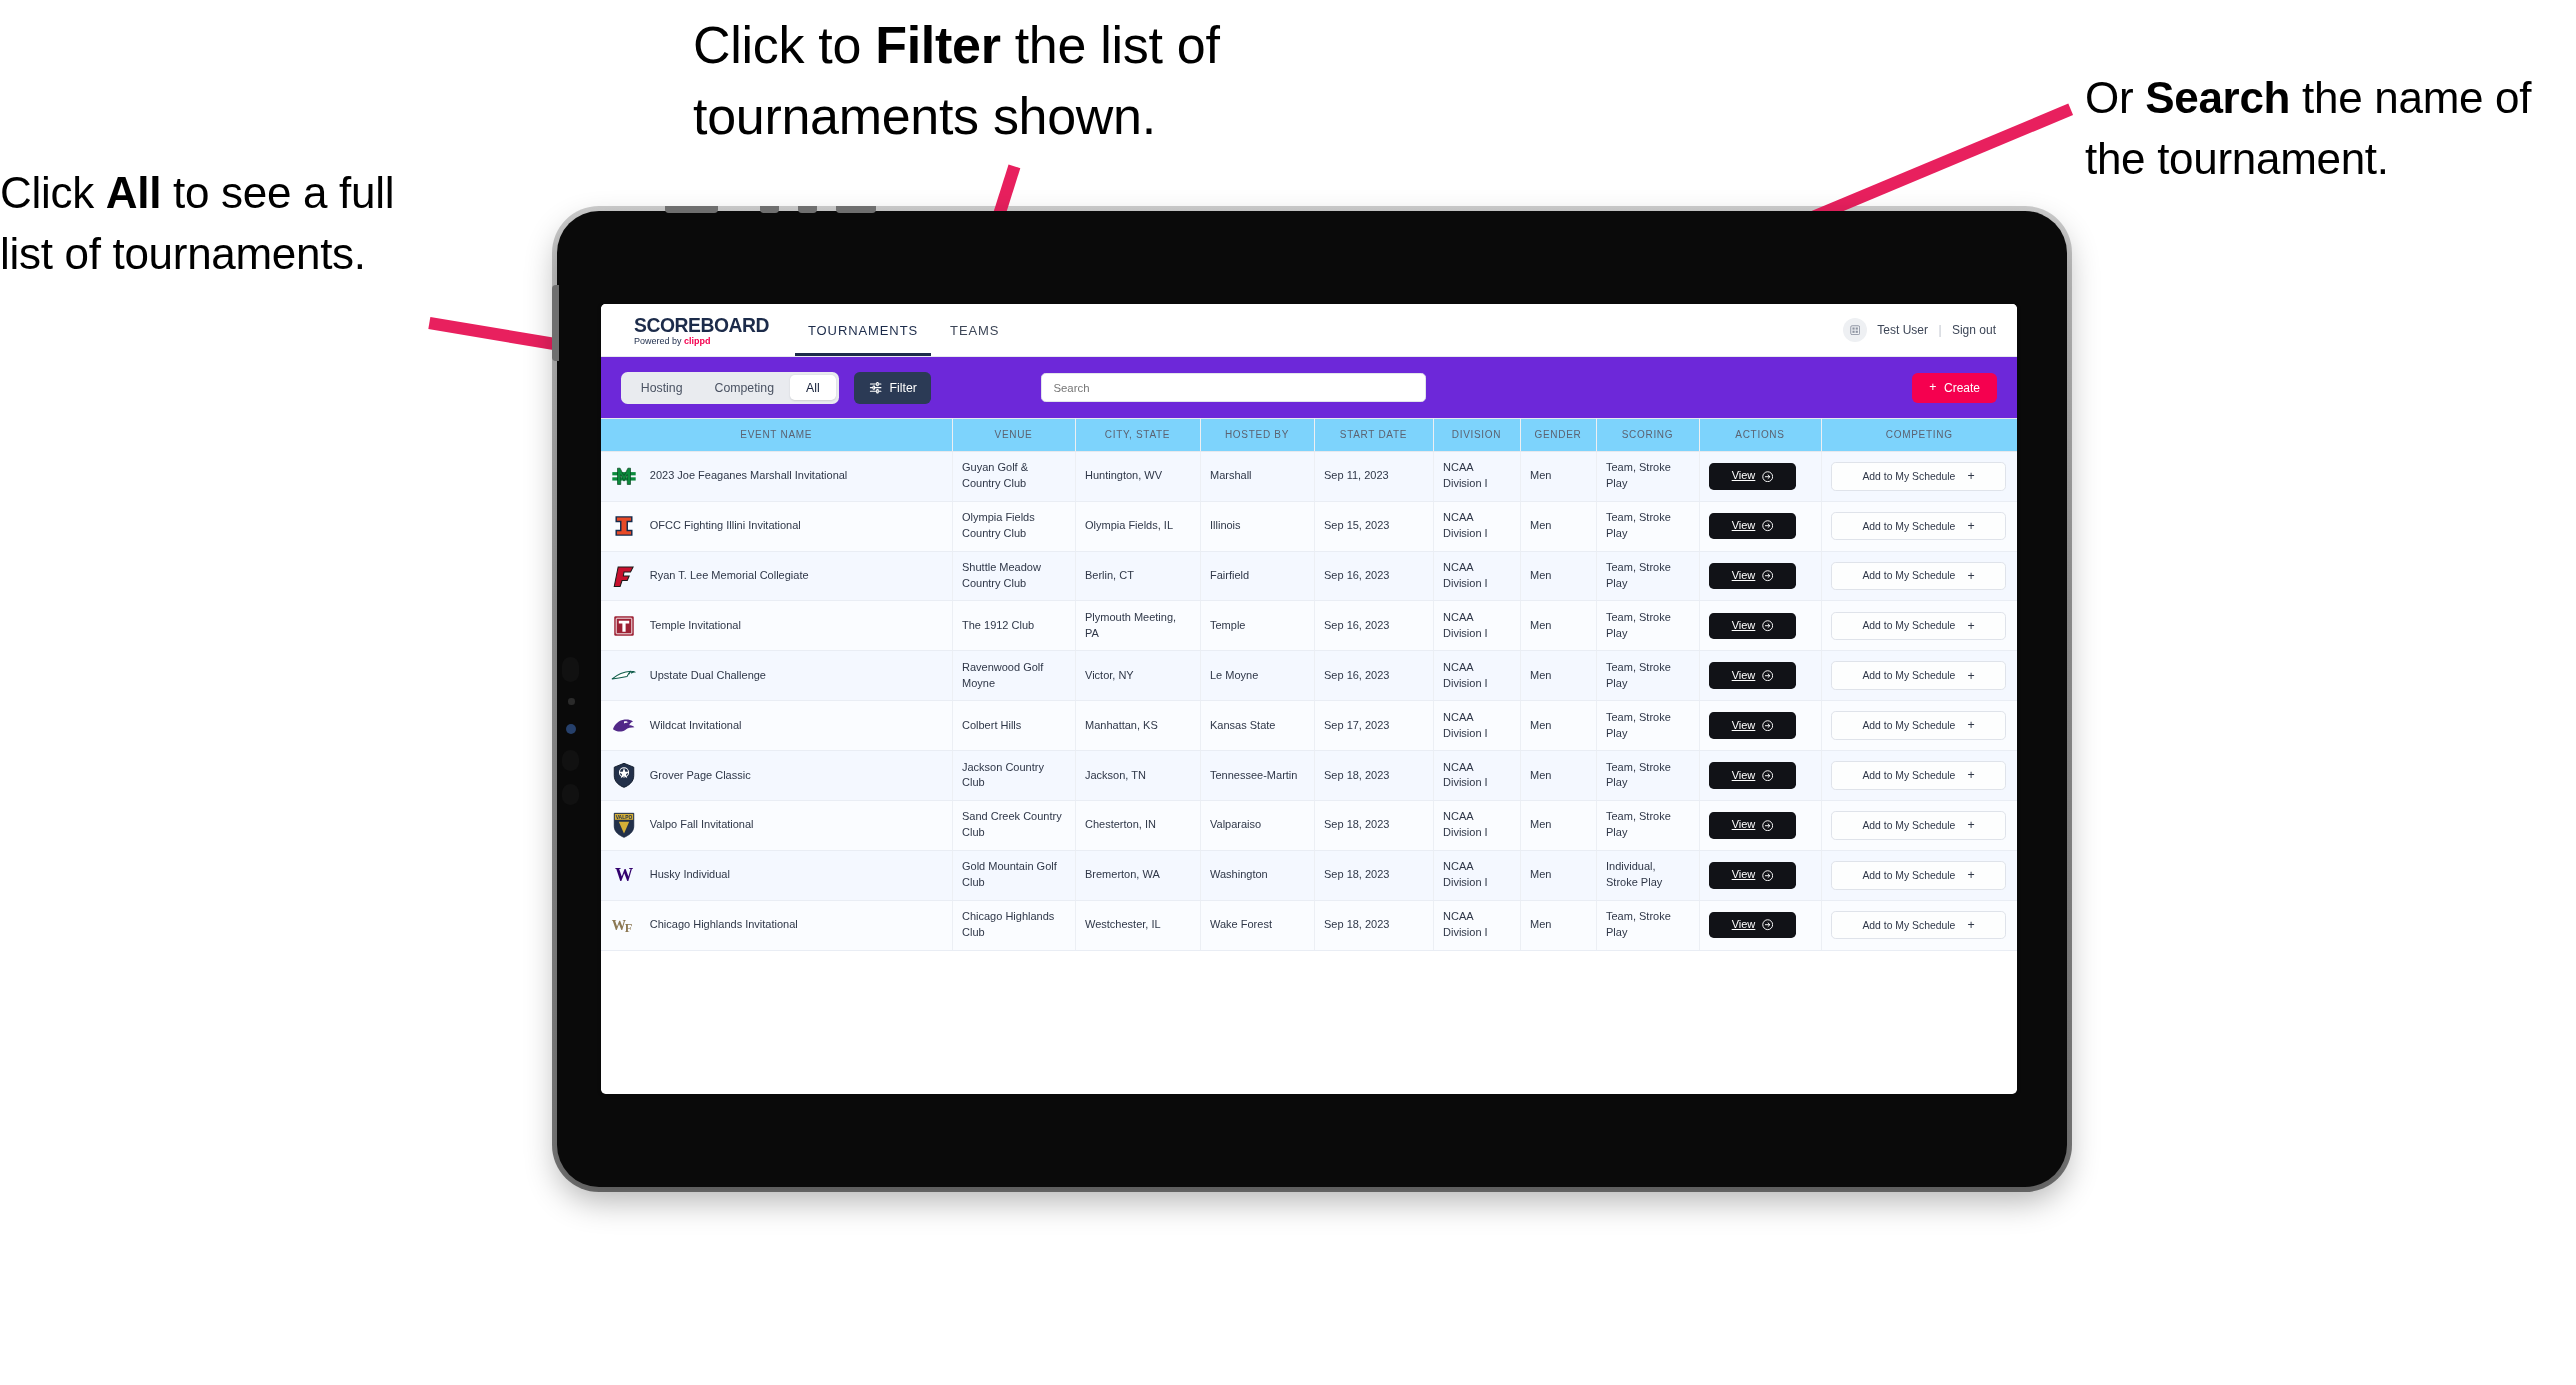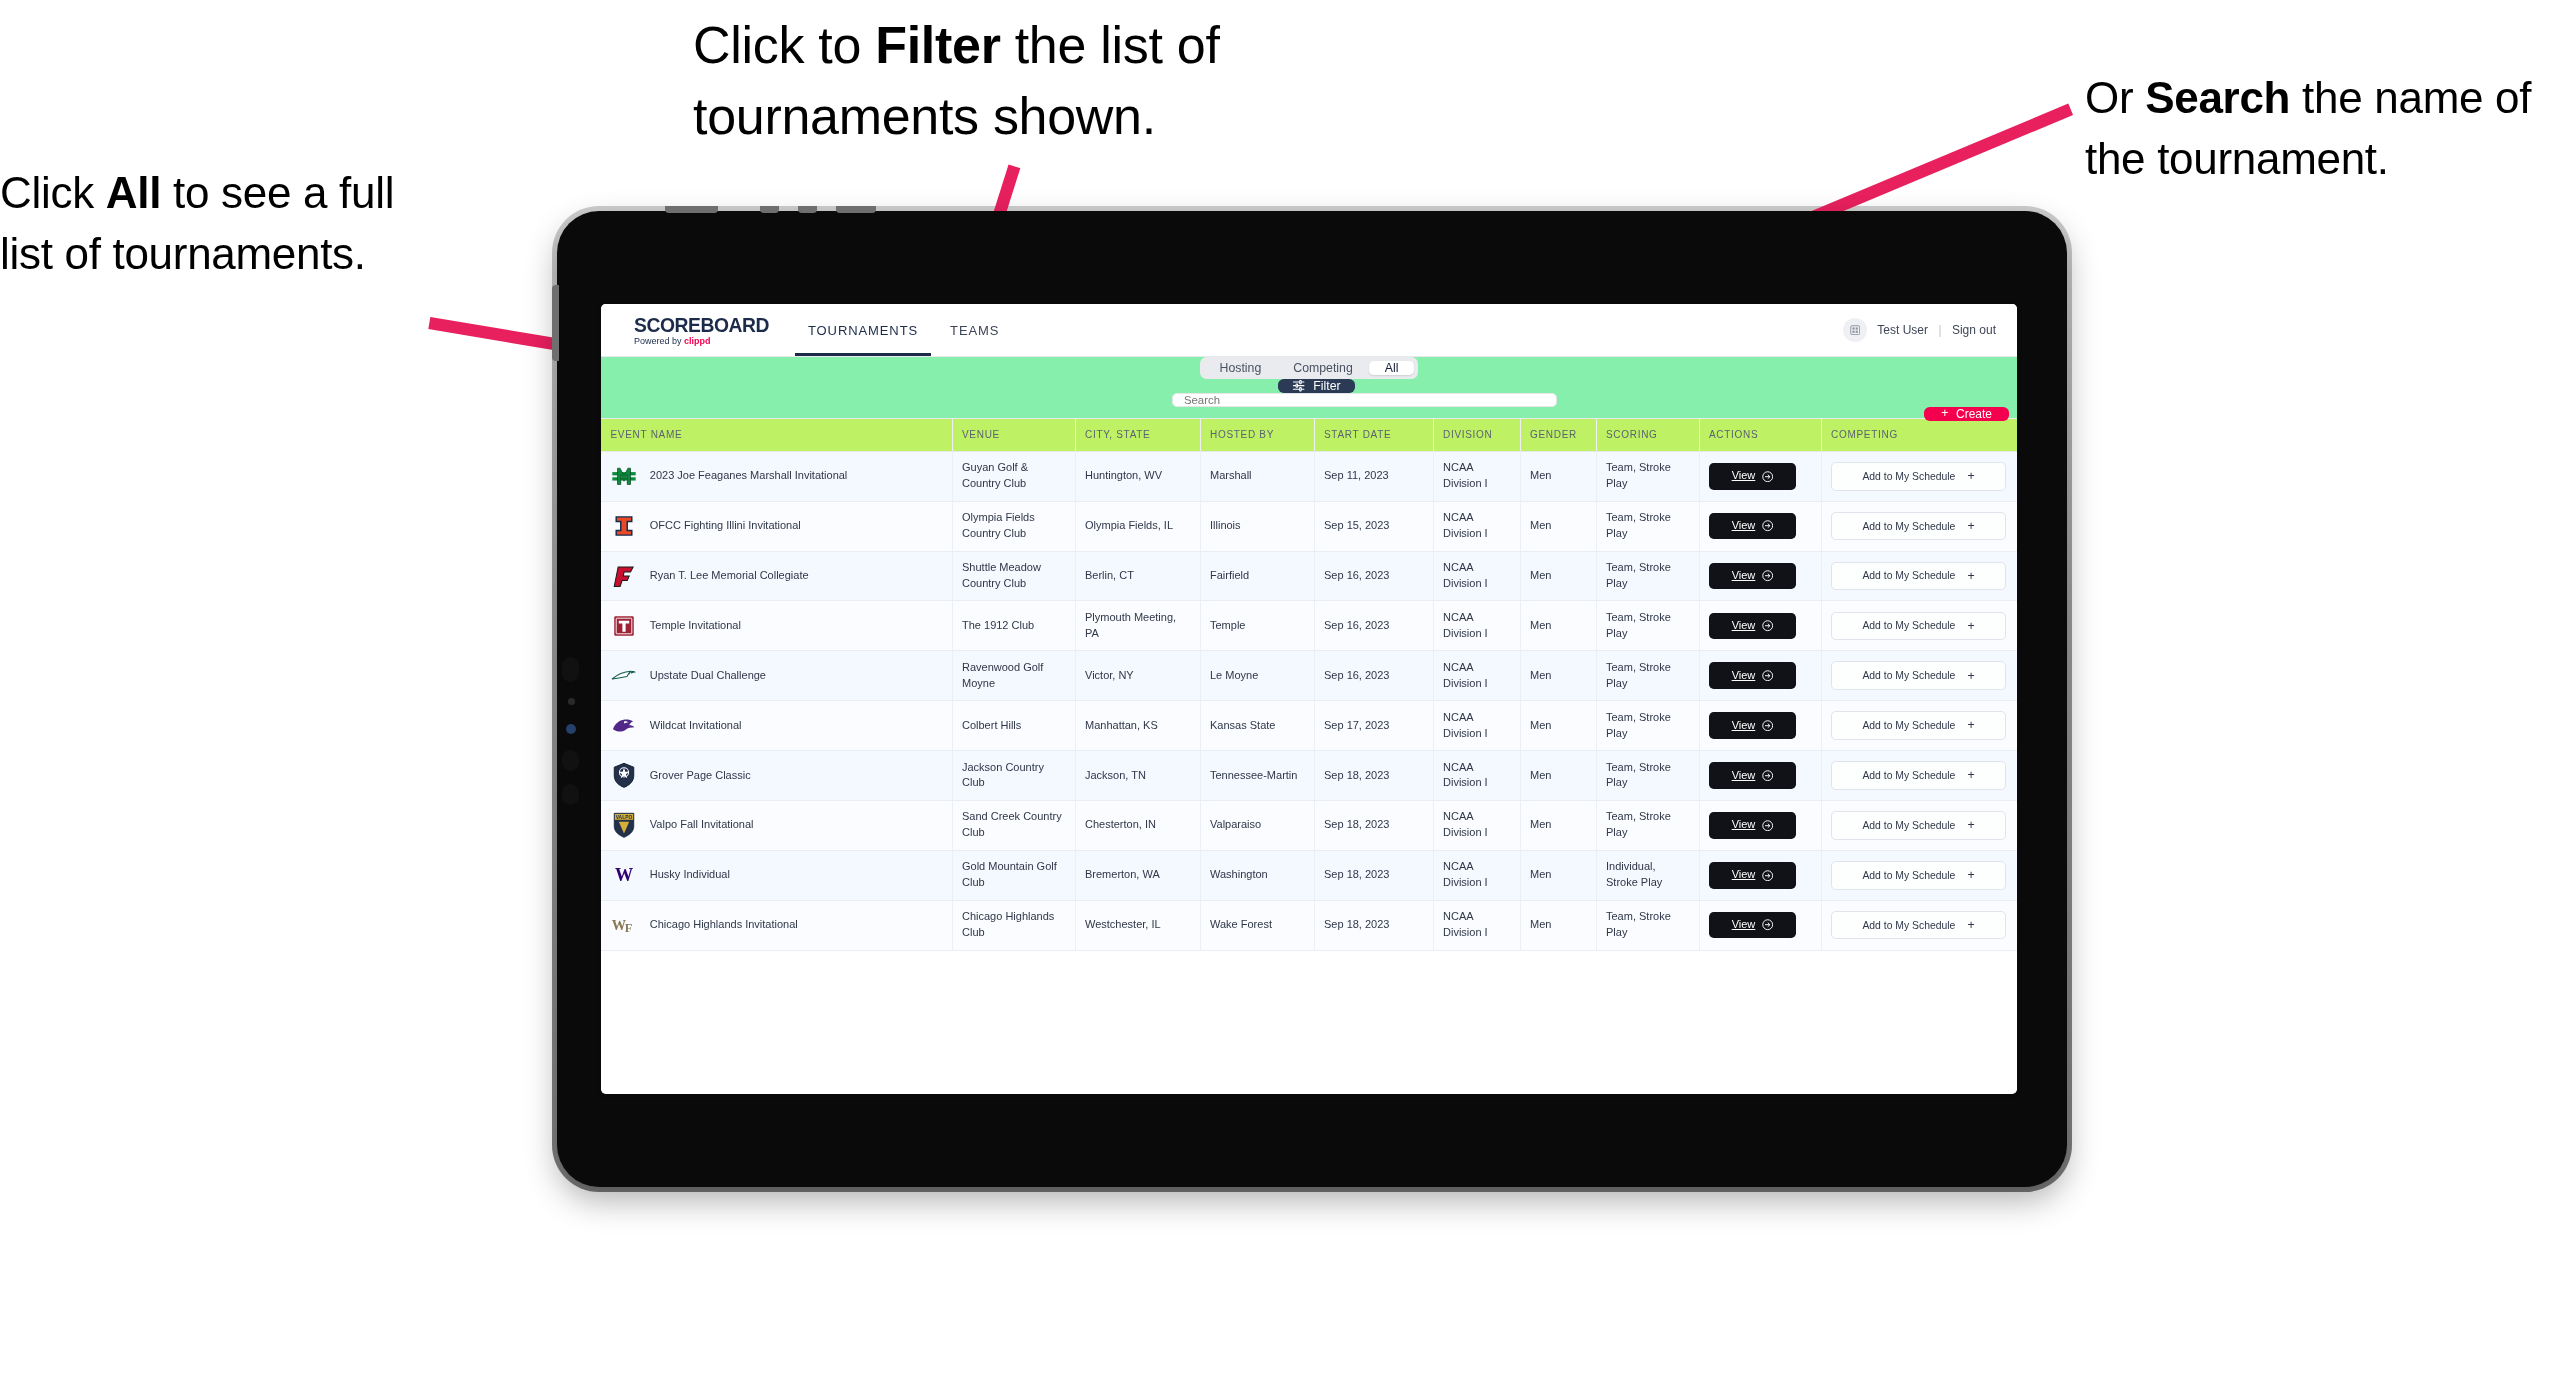--- a/index.html
+++ b/index.html
@@ -96,21 +96,21 @@
   }
   #avatar{
     width:24px;height:24px;border-radius:50%;background:#eef0f3;
     display:flex;align-items:center;justify-content:center;color:#8d93a1;font-size:10.4px;
   }
   .sep{color:#c2c6cf;}
   #user-area span{cursor:pointer;}
 
   
   #toolbar{
-    height:61px;display:flex;align-items:center;background:#86efac;padding:0 8px;flex-direction:column;
+    height:61px;display:flex;align-items:center;background:#6d28d9;padding:0 20px;
   }
   #segmented{
     display:flex;background:#e9ebef;border-radius:6.6px;padding:3.8px;height:32px;box-sizing:border-box;
   }
   .seg{
     display:flex;align-items:center;justify-content:center;
     font-size:12.3px;color:#4a5262;padding:0 16px;border-radius:4.7px;cursor:pointer;
   }
   .seg.active{background:#fff;color:#16203a;font-weight:500;box-shadow:0 0.9px 1.9px rgba(0,0,0,.12);}
   #filter-btn{
@@ -123,24 +123,24 @@
     font-family:"Liberation Sans", sans-serif;box-sizing:border-box;
   }
   #create-btn{
     margin-left:auto;height:30px;background:#f5004f;color:#fff;border-radius:5.7px;
     display:flex;align-items:center;gap:7.6px;padding:0 17px;font-size:12px;cursor:pointer;
   }
 
   
   #table{width:100%;border-collapse:collapse;table-layout:fixed;}
   #table th{
-    background:#bef264;border-top:0.9px solid #e7e9ee;border-bottom:0.9px solid #e7e9ee;
+    background:#7dd3fc;border-top:0.9px solid #e7e9ee;border-bottom:0.9px solid #e7e9ee;
     border-right:0.9px solid #edeff2;
     font-size:10px;font-weight:500;color:#5b6271;letter-spacing:0.7px;
-    text-align:left;padding:10.4px 9.5px;height:28.5px;box-sizing:border-box;
+    text-align:center;padding:10.4px 9.5px;height:28.5px;box-sizing:border-box;
   }
   #table td{
     border-bottom:0.9px solid #e9edf4;border-right:0.9px solid #eceff4;
     font-size:11px;color:#2f3748;padding:8.5px 9.5px;height:49px;box-sizing:border-box;
     vertical-align:middle;line-height:1.45;
   }
   #table tbody tr{background:#f4f8ff;}
   #table tbody tr:nth-child(even){background:#fafcff;}
   .c-event{width:351px;}
   .c-venue{width:123px;}

